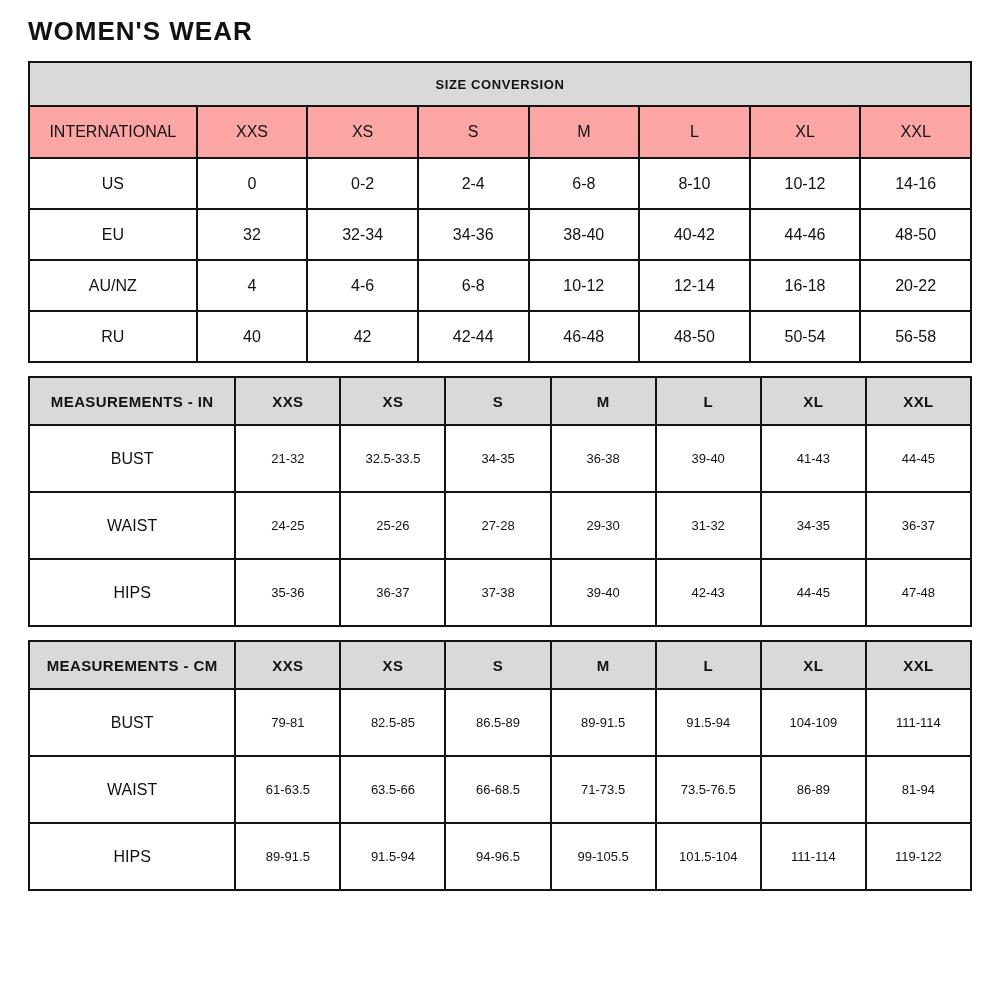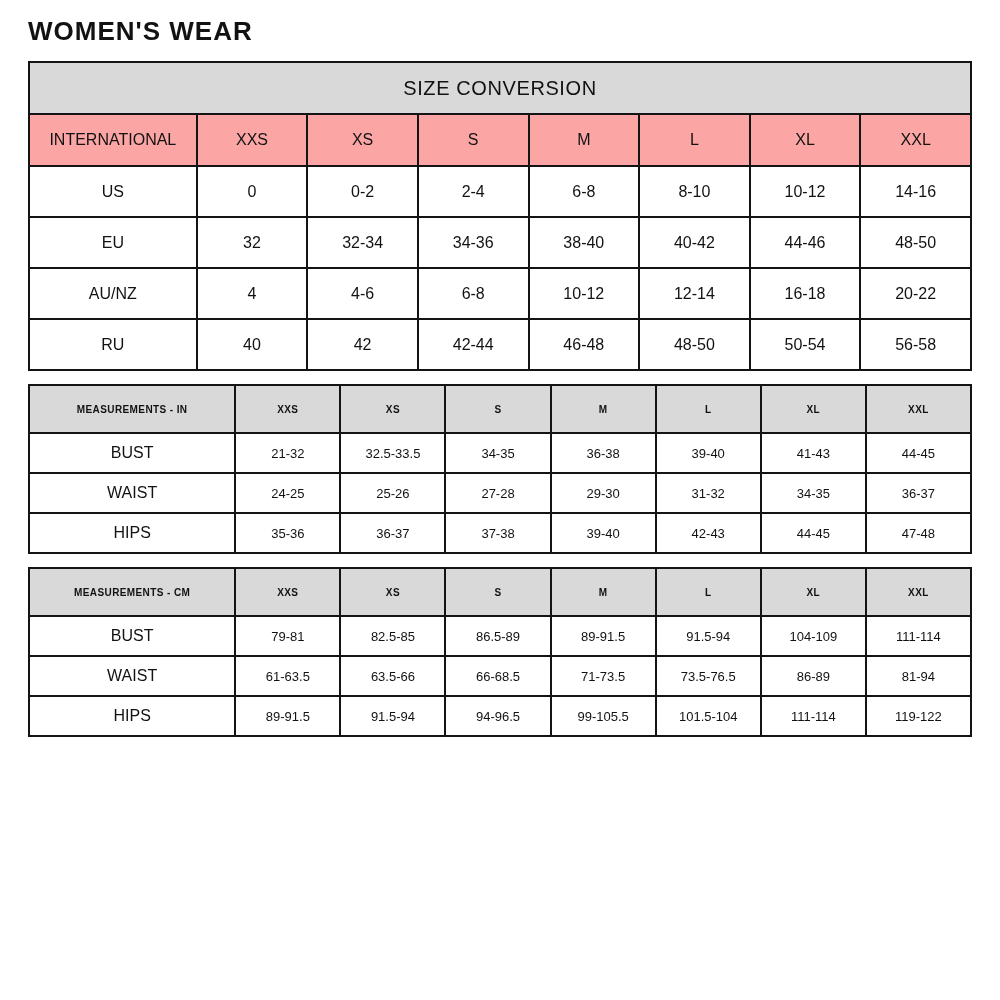--- a/index.html
+++ b/index.html
@@ -28,56 +28,56 @@
   th, td {
     border: 2px solid #141414;
     text-align: center;
     vertical-align: middle;
     padding: 0 4px;
     overflow: hidden;
   }
   
   .conv .banner-cell {
     background: #d9d9d9;
-    font-weight: normal;
-    font-size: 20px;
+    font-weight: bold;
+    font-size: 13px;
     letter-spacing: 0.6px;
-    height: 52px;
+    height: 44px;
   }
   .conv .head-row th {
     background: #fca5a5;
     font-weight: normal;
     font-size: 16px;
     height: 52px;
   }
   .conv tbody th, .conv tbody td {
     font-weight: normal;
     font-size: 16px;
     height: 51px;
   }
   .conv col.c0 { width: 17.8%; }
   
   .meas { margin-top: 13px; }
   .meas .head-row th {
     background: #d9d9d9;
     font-weight: bold;
-    font-size: 10px;
+    font-size: 15px;
     letter-spacing: 0.4px;
     height: 48px;
   }
   .meas tbody th.row-label {
     font-weight: normal;
     font-size: 16px;
   }
   .meas tbody td {
     font-weight: normal;
     font-size: 13px;
     text-align: center;
   }
-  .meas tbody th, .meas tbody td { height: 40px; }
+  .meas tbody th, .meas tbody td { height: 67px; }
   .meas col.c0 { width: 21.9%; }
 </style>
 </head>
 <body>
 
 <div class="page">
 
   <div class="page-title">WOMEN'S WEAR</div>
 
   <table class="conv">

